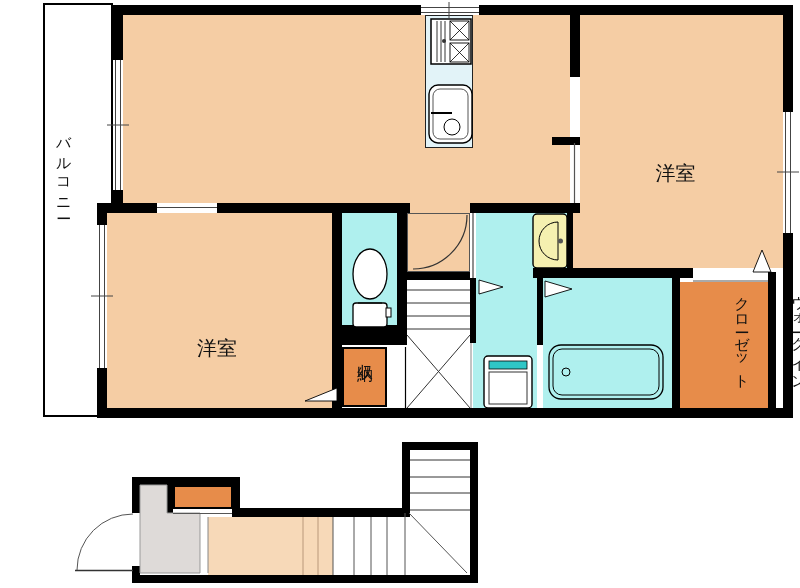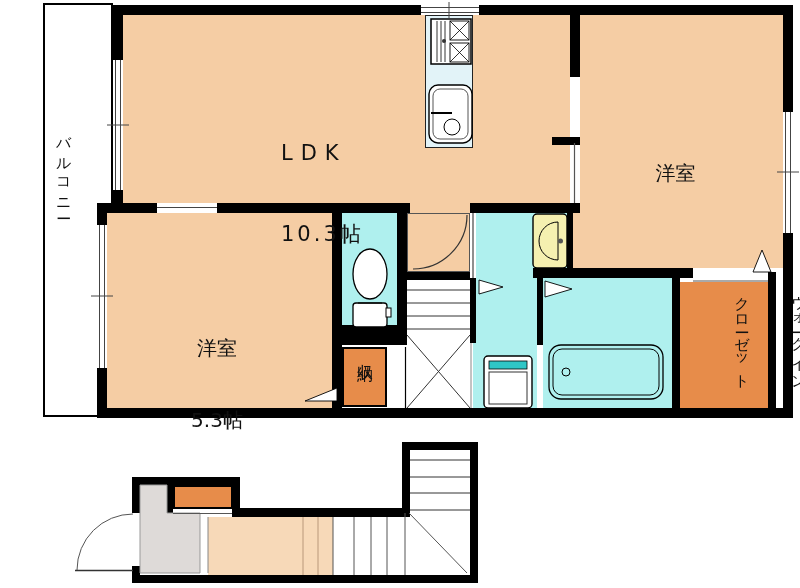--- a/index.html
+++ b/index.html
@@ -210,32 +210,27 @@
       <line x1="371" y1="517" x2="371" y2="575" stroke="#555"></line>
       <line x1="387" y1="517" x2="387" y2="575" stroke="#555"></line>
       <line x1="303" y1="517" x2="303" y2="575" stroke="#b9987a"></line>
       <line x1="318" y1="517" x2="318" y2="575" stroke="#b9987a"></line>
       <line x1="405" y1="513" x2="405" y2="575" stroke="#555"></line>
     </g>
   </svg>
 
   <div class="label vtext" style="left:54px;top:126px;font-size:15px;letter-spacing:4px;">バルコニー</div>
 
-  <div class="label" style="left:281px;top:86px;font-size:21px;line-height:27px;">
-    <div style="letter-spacing:8px;">LDK</div>
-    <div style="letter-spacing:3px;">10.3帖</div>
-  </div>
 
   <div class="label center" style="left:618px;top:116px;width:115px;font-size:20px;line-height:23px;">
     <div>洋室</div>
   </div>
 
   <div class="label center" style="left:152px;top:288px;width:130px;font-size:20px;line-height:24px;">
     <div>洋室</div>
-    <div letter-spacing="2px">5.3帖</div>
   </div>
 
   <div class="label vtext" style="left:355px;top:351px;font-size:16px;letter-spacing:3px;">収納</div>
 
   <div class="label vtext" style="left:694px;top:286px;font-size:15px;line-height:19px;letter-spacing:2px;height:120px;">
     <div>ウォークイン</div>
     <div>クローゼット</div>
   </div>
 
 </div>

